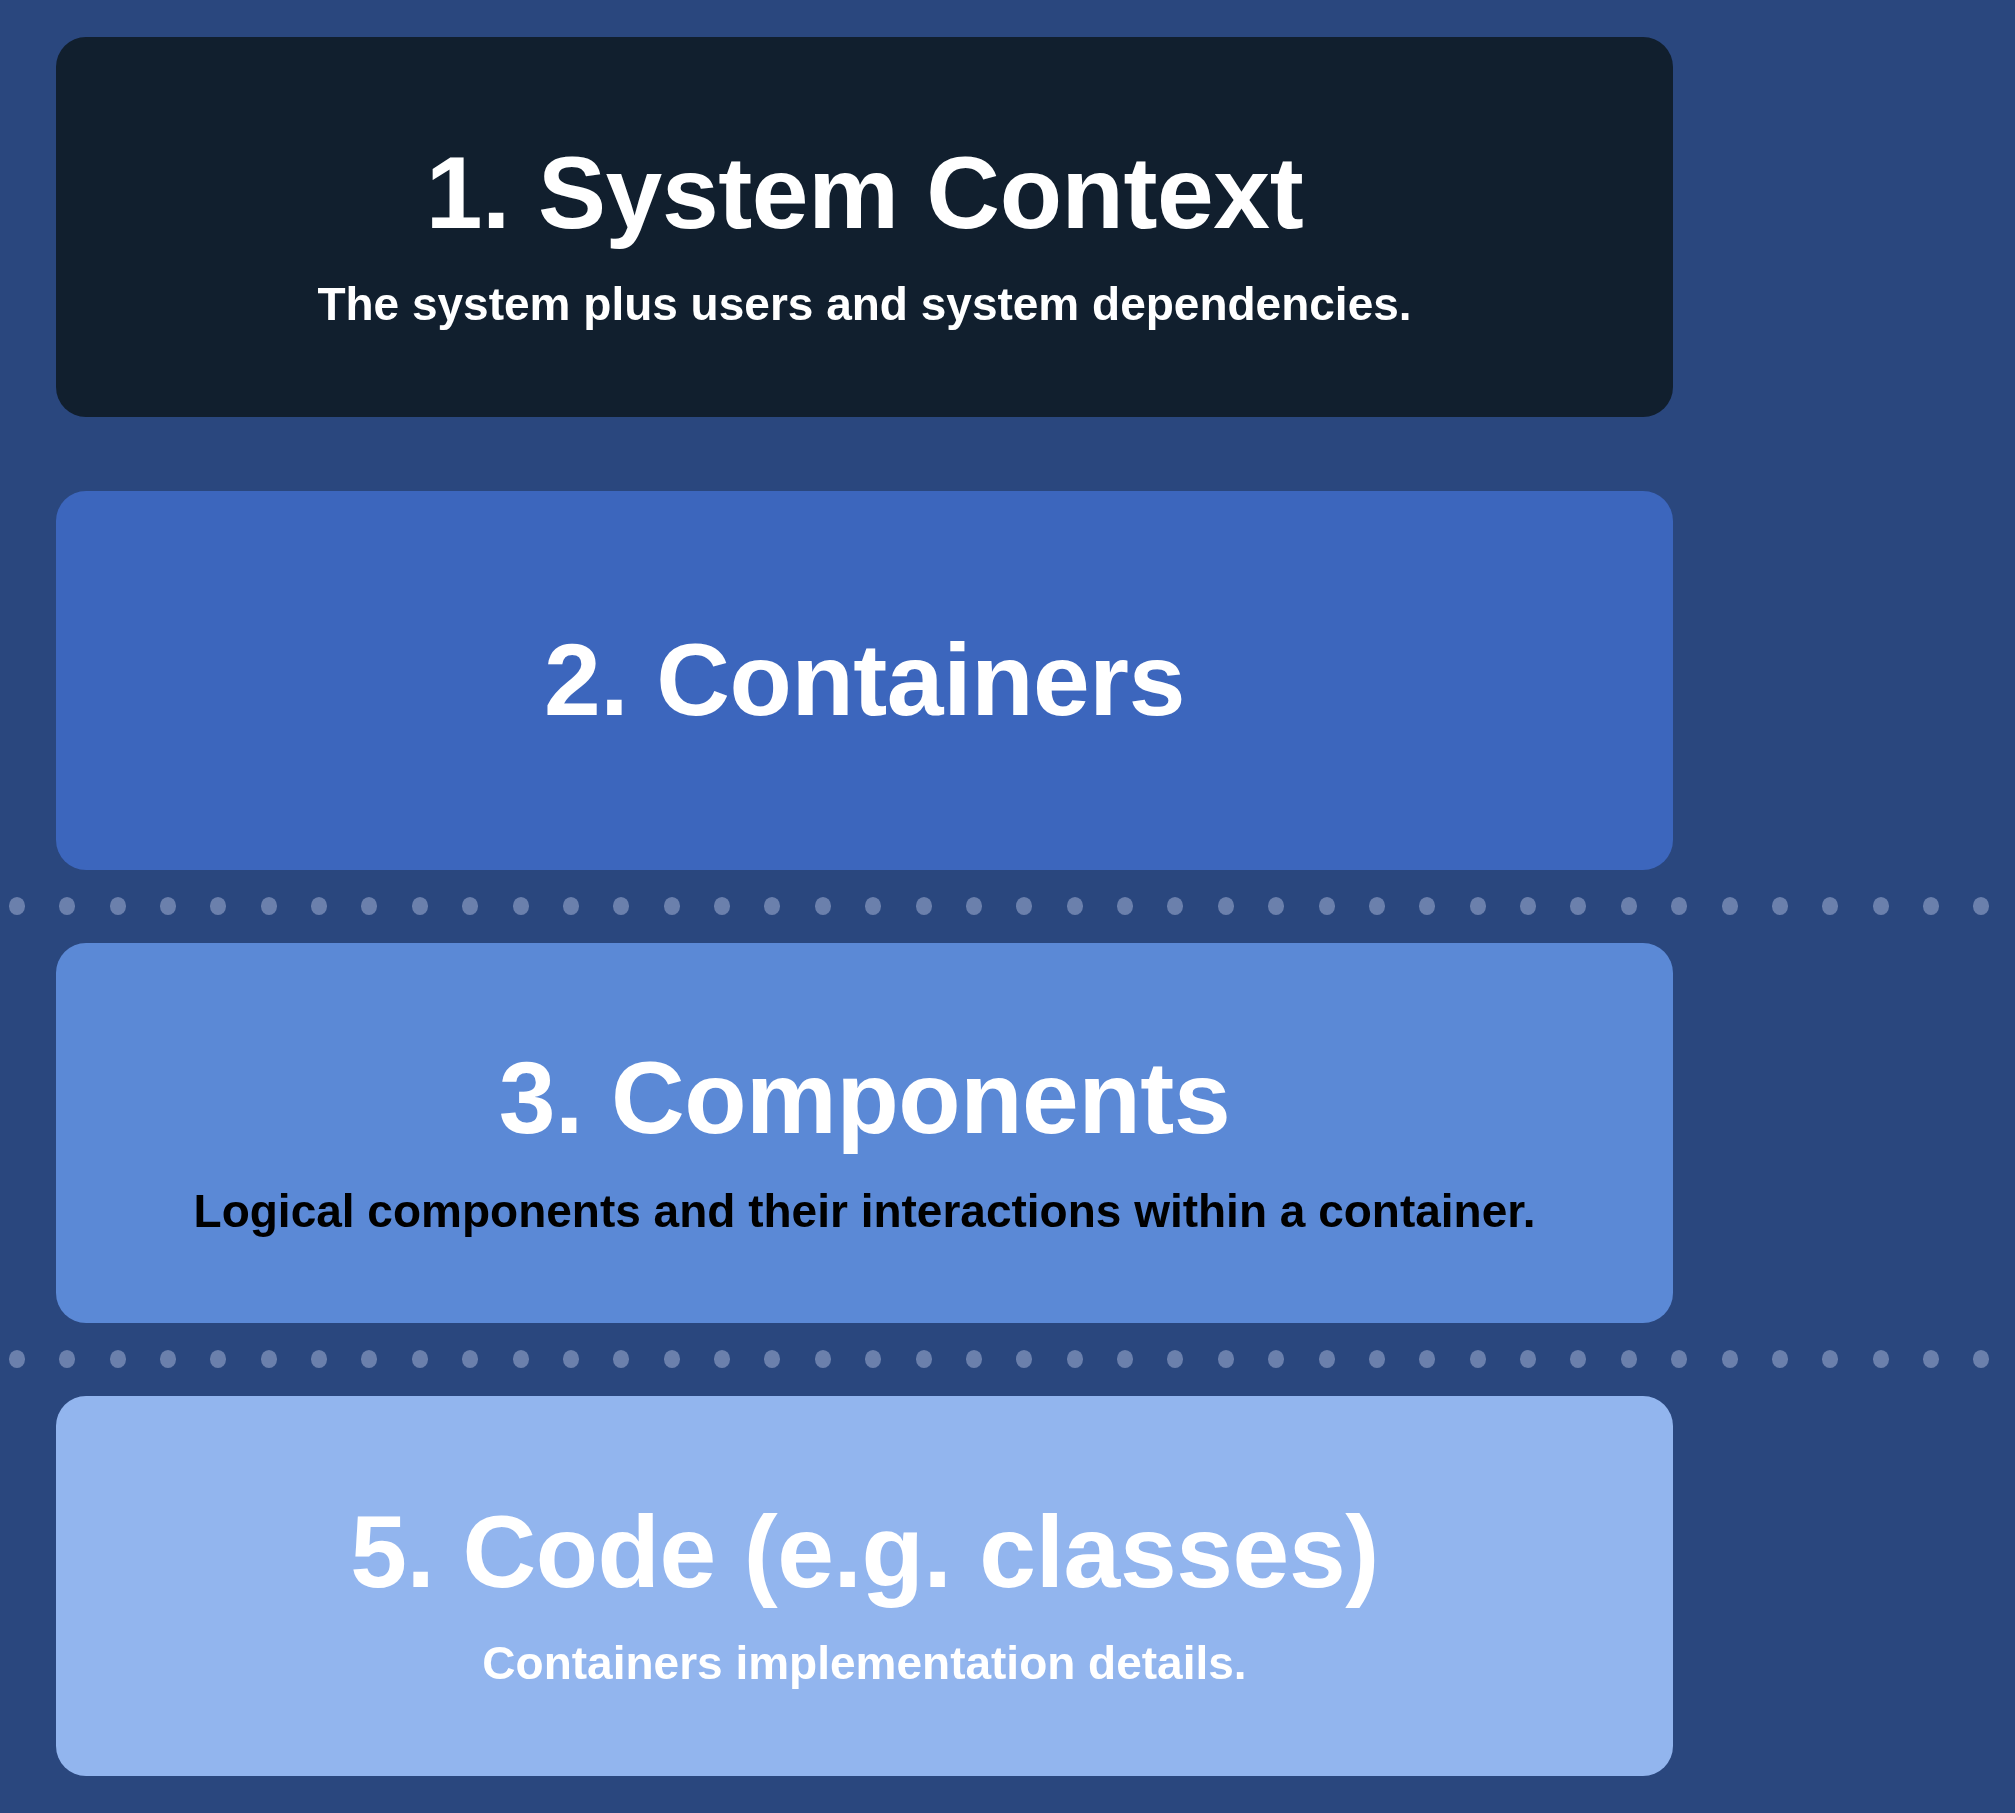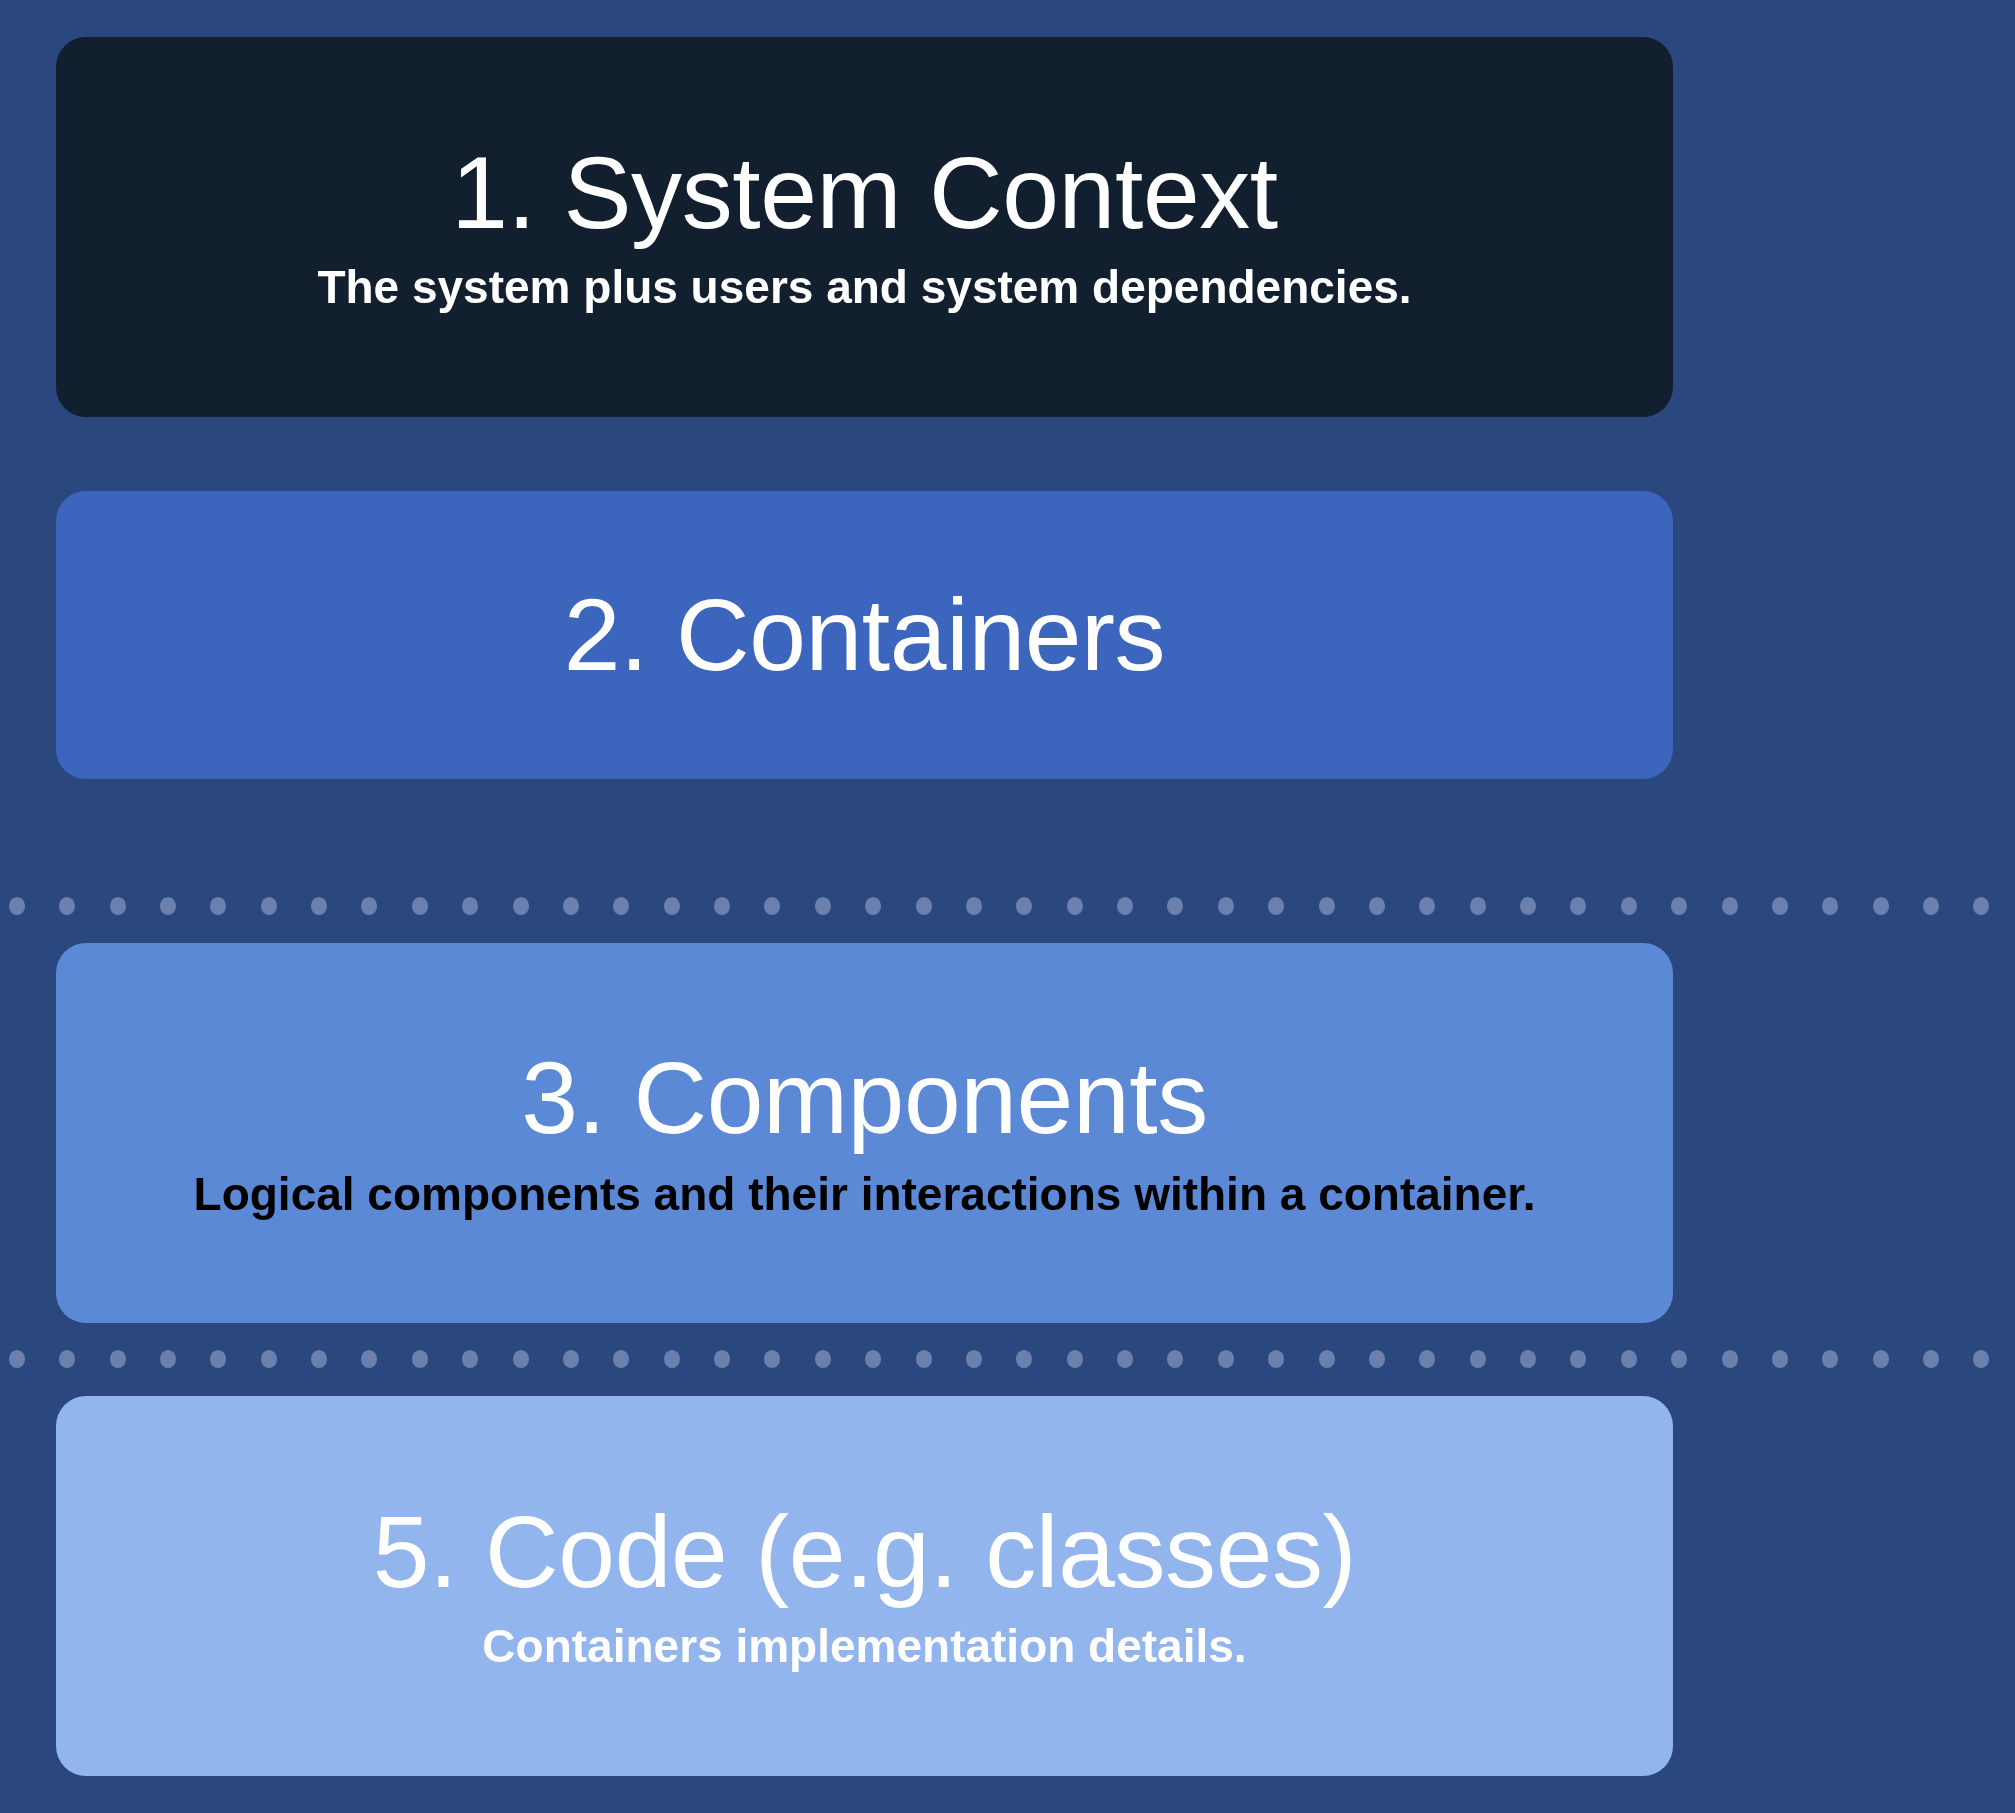--- a/index.html
+++ b/index.html
@@ -26,38 +26,38 @@
     display: flex;
     flex-direction: column;
     align-items: center;
     justify-content: center;
     box-sizing: border-box;
     padding: 0 48px;
     text-align: center;
   }
   .level-title {
     font-size: 102px;
-    font-weight: 400;
+    font-weight: 700;
     color: #ffffff;
     line-height: 1.06;
     letter-spacing: -0.4px;
-    margin: 0;
+    margin: 17px;
     white-space: nowrap;
   }
   .level-desc {
     font-size: 46px;
     font-weight: 700;
     color: #ffffff;
     line-height: 1.2;
     margin: 15.3px 0 0 0;
     white-space: nowrap;
   }
 
   #card-1 { top: 37px;   height: 380px;  background: #111f2e; }
-  #card-2 { top: 491px; height: 288px;  background: #3c66bd; }
+  #card-2 { top: 491px; height: 379px;  background: #3c66bd; }
   #card-3 { top: 943px; height: 380px;  background: #5b89d6; }
   #card-4 { top: 1396px; height: 380px;  background: #92b5ee; }
 
   
   #card-1 .level-desc { margin-top: 13.7px; }
   #card-4 .level-desc { margin-top: 13.7px; }
 
   
   .separator {
     position: absolute;

